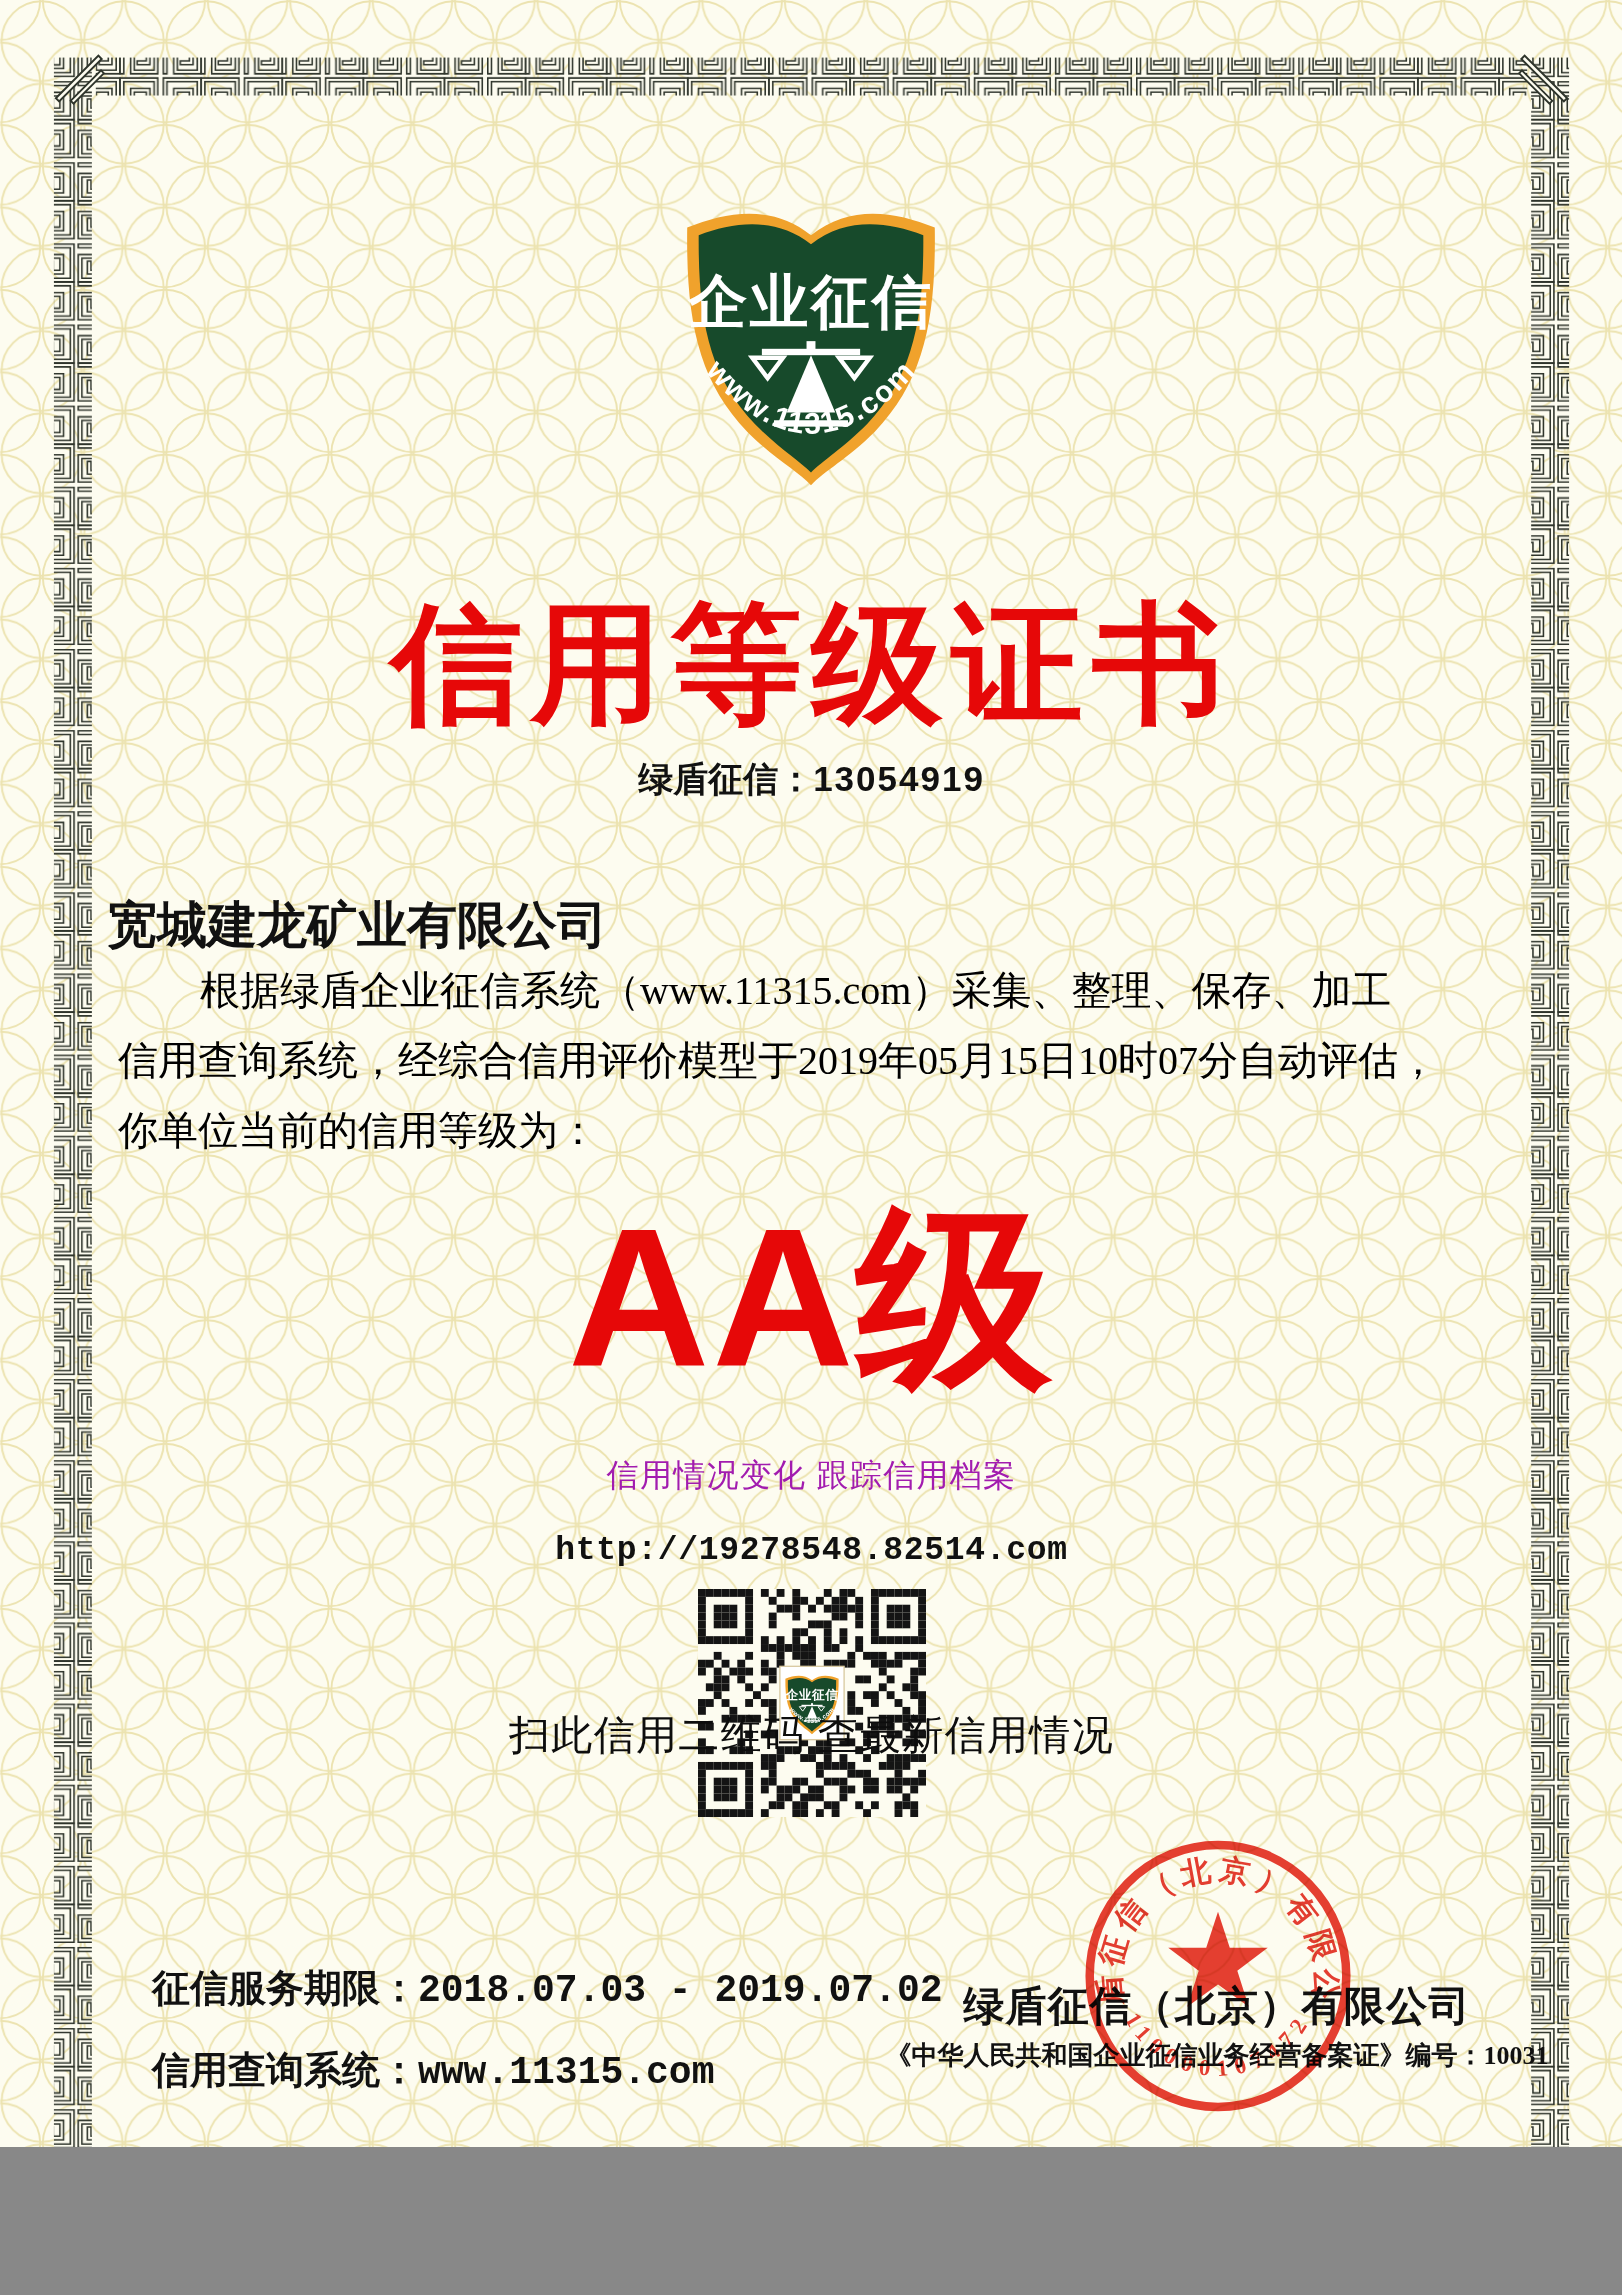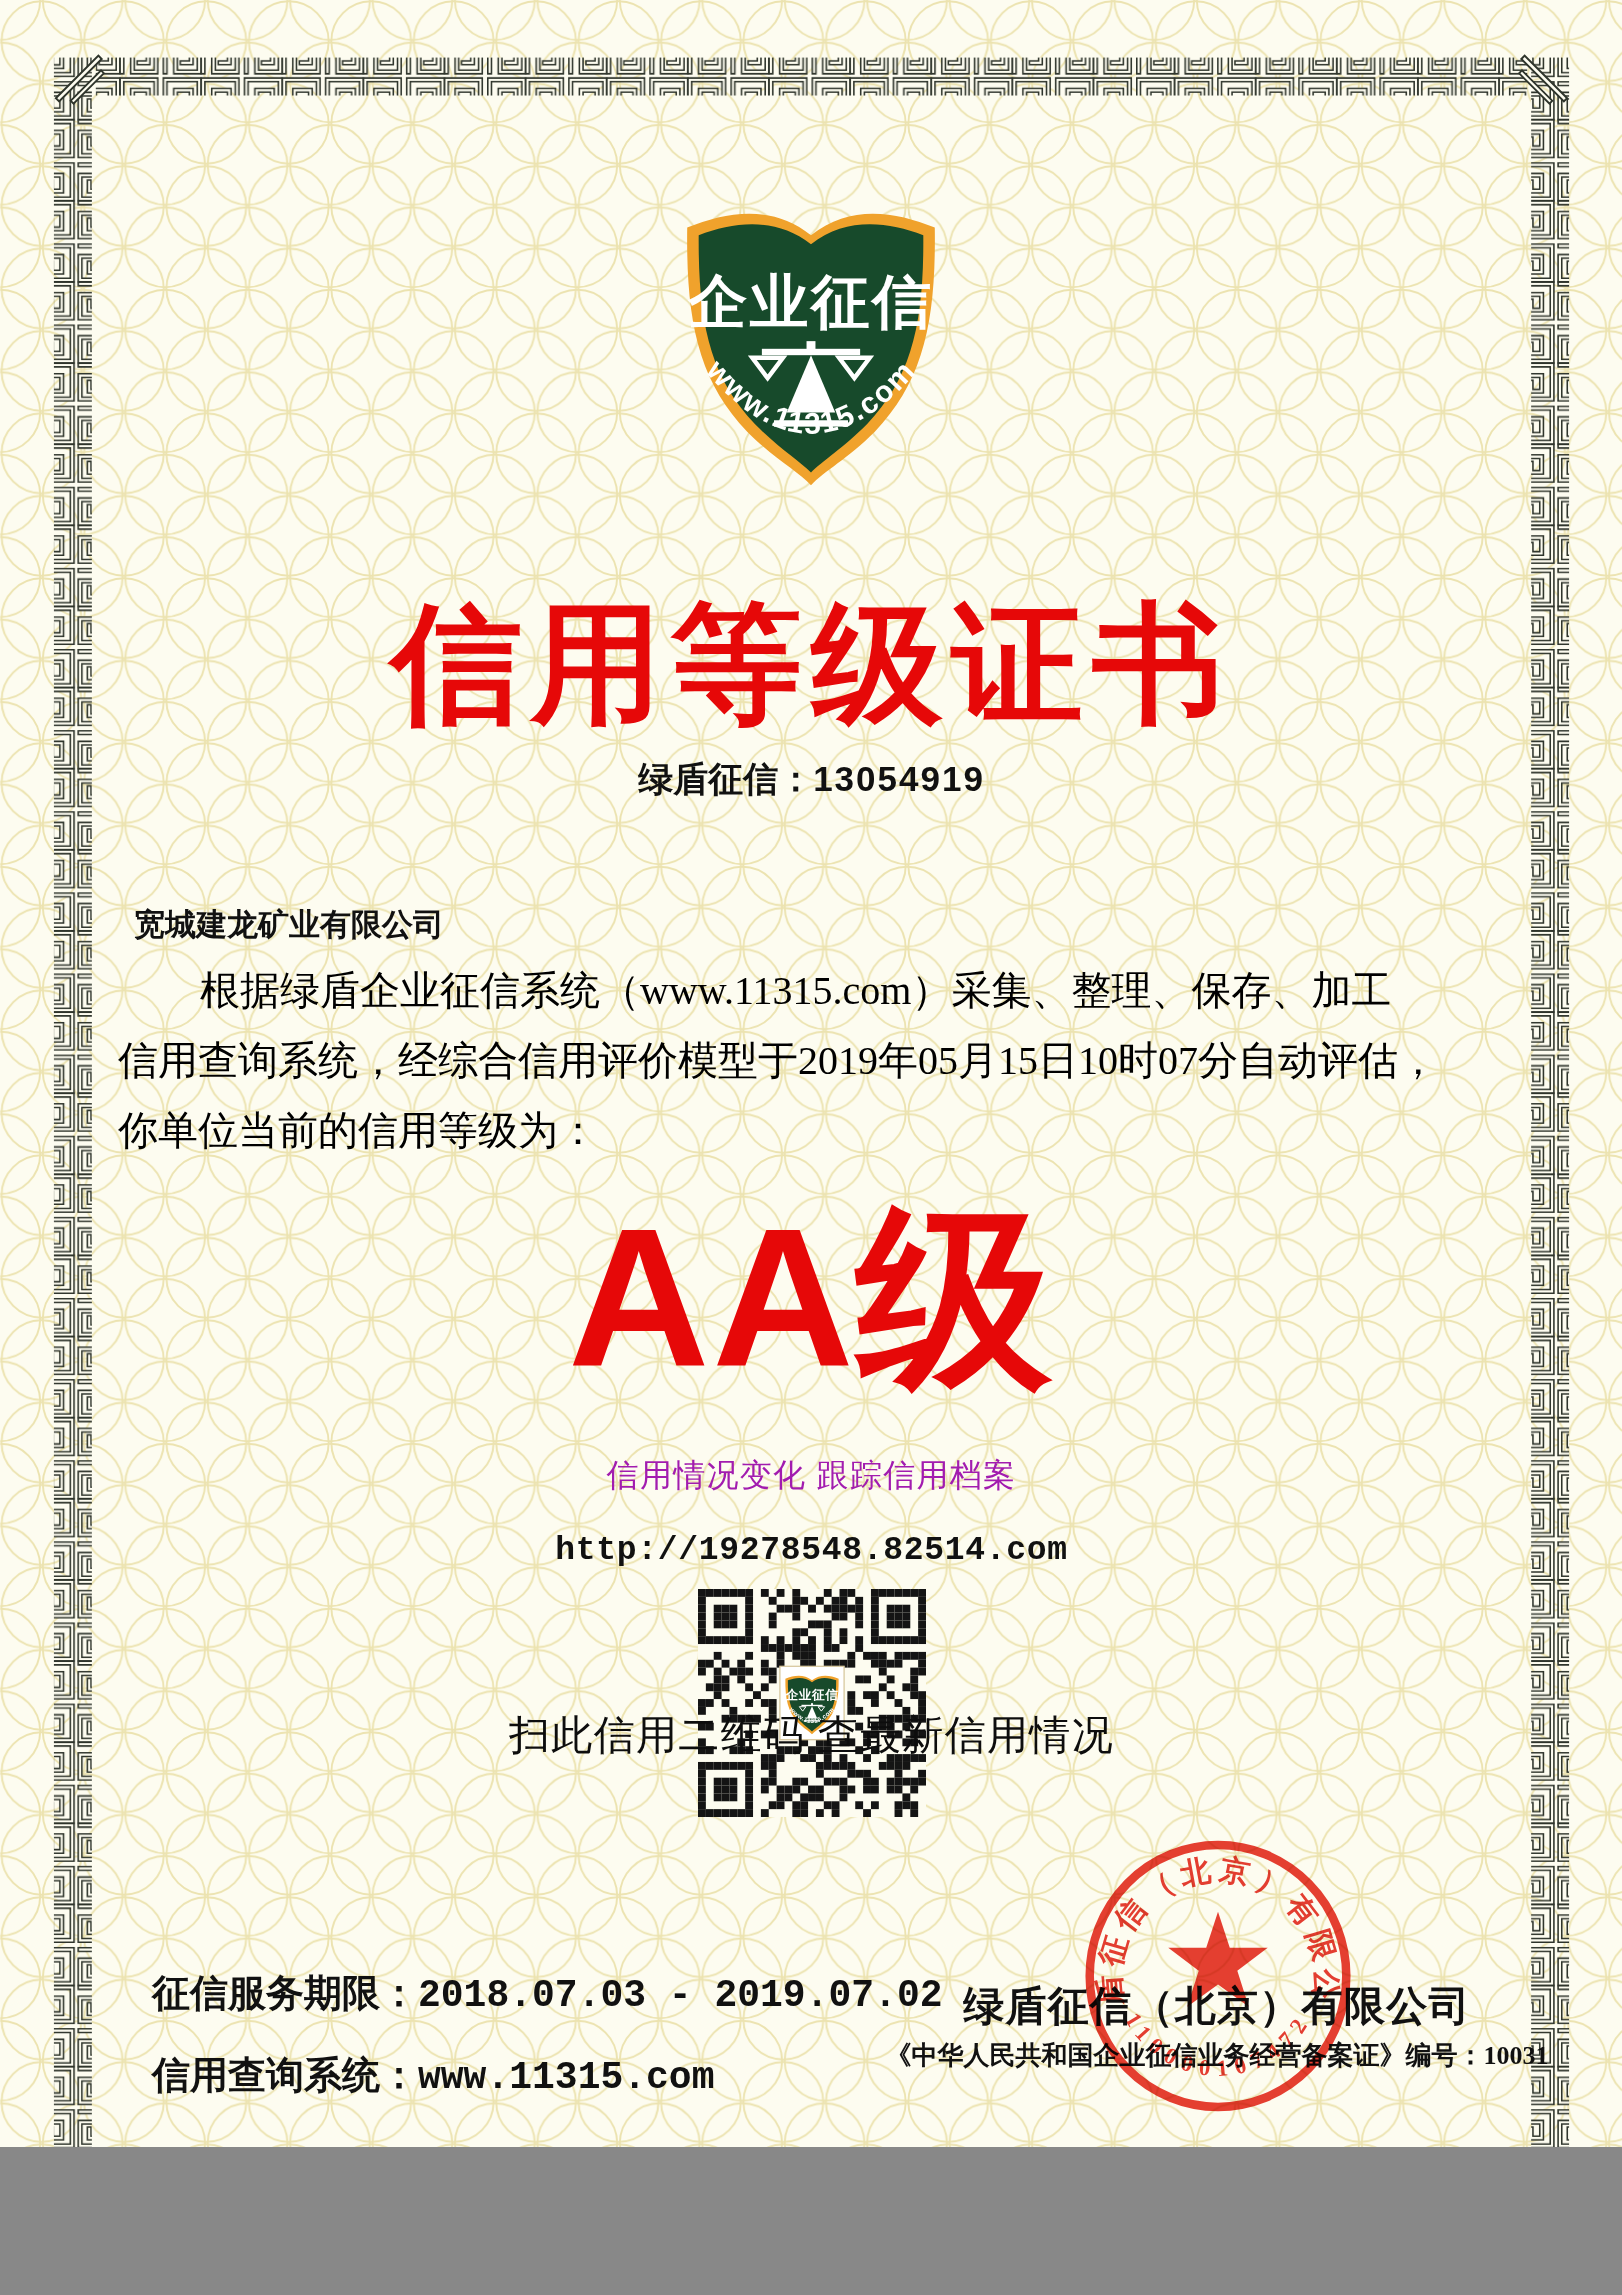--- a/index.html
+++ b/index.html
@@ -13,39 +13,39 @@
   .center{left:0;right:0;text-align:center;}
   svg{display:block;}
   .bg-layer{left:0;top:0;}
   .title{
     font-size:131px;line-height:157px;font-weight:bold;color:#e60808;
     letter-spacing:9.2px;font-family:"Liberation Serif","DejaVu Serif",serif;
   }
   .code-line{font-size:35px;line-height:41px;font-weight:bold;}
   .code-line .num{font-family:"Liberation Sans","DejaVu Sans",sans-serif;letter-spacing:2px;}
   .company{
-    left:134px;top:902px;font-size:31px;line-height:46px;font-weight:bold;
+    left:107px;top:902px;font-size:50px;line-height:46px;font-weight:bold;
     font-family:"Liberation Sans","DejaVu Sans",sans-serif;
   }
   .bodyline{
     left:118px;width:1394px;font-size:40px;line-height:48px;color:#000000;
     font-family:"Liberation Serif","DejaVu Serif",serif;
   }
   .indent{text-indent:82px;}
   .rating{
     top:1201px;font-size:196px;line-height:196px;font-weight:bold;color:#e60808;
     font-family:"Liberation Sans","DejaVu Sans",sans-serif;letter-spacing:2.6px;
   }
   .track{top:1454px;font-size:32px;line-height:42px;color:#a21caf;letter-spacing:1.3px;
     font-family:"Liberation Sans","DejaVu Sans",sans-serif;font-weight:500;}
   .url{top:1531px;font-size:33px;line-height:39px;font-weight:bold;
     font-family:"Liberation Mono","DejaVu Sans Mono",monospace;letter-spacing:0.7px;}
   .qr-caption{top:1716px;font-size:41px;line-height:39px;color:#0d0d0d;
     font-family:"Liberation Sans","DejaVu Sans",sans-serif;font-weight:500;letter-spacing:1.3px;}
-  .foot-left{left:152px;font-size:38px;line-height:58px;font-weight:600;}
+  .foot-left{left:152px;font-size:38px;line-height:48px;font-weight:600;}
   .foot-left .val{font-family:"Liberation Mono","DejaVu Sans Mono",monospace;font-weight:700;}
   .foot-right{left:870px;width:694px;text-align:center;}
   .issuer{font-size:41px;line-height:47px;font-weight:600;letter-spacing:1.3px;}
   .license{font-size:26px;line-height:33px;font-weight:600;}
   .stamp-svg{mix-blend-mode:multiply;}
 </style>
 </head>
 <body>
 
 <div class="page">

